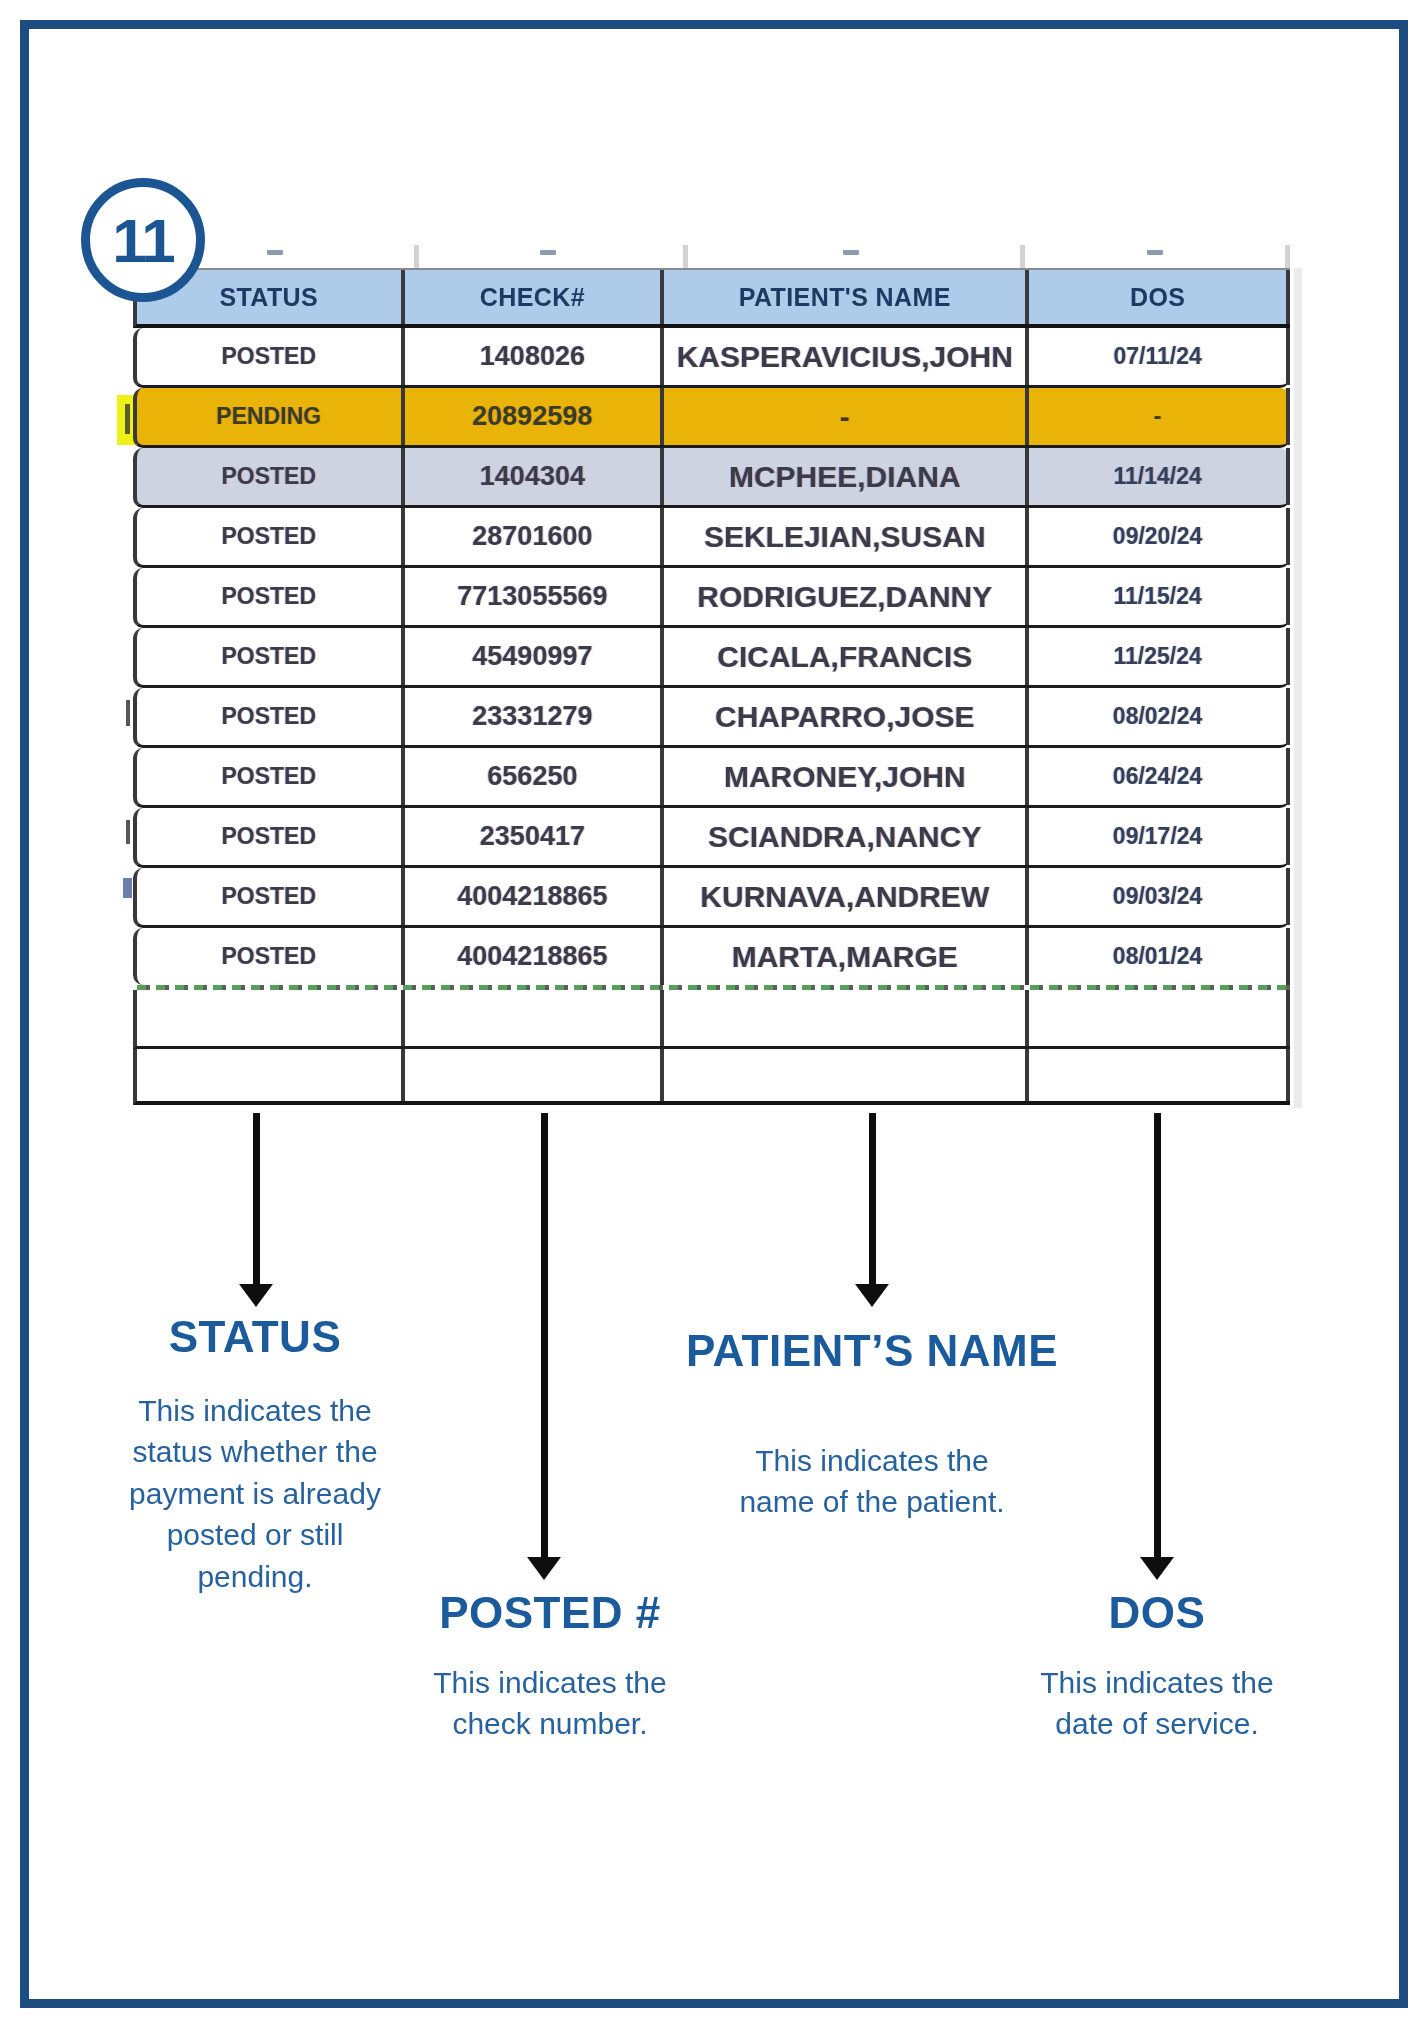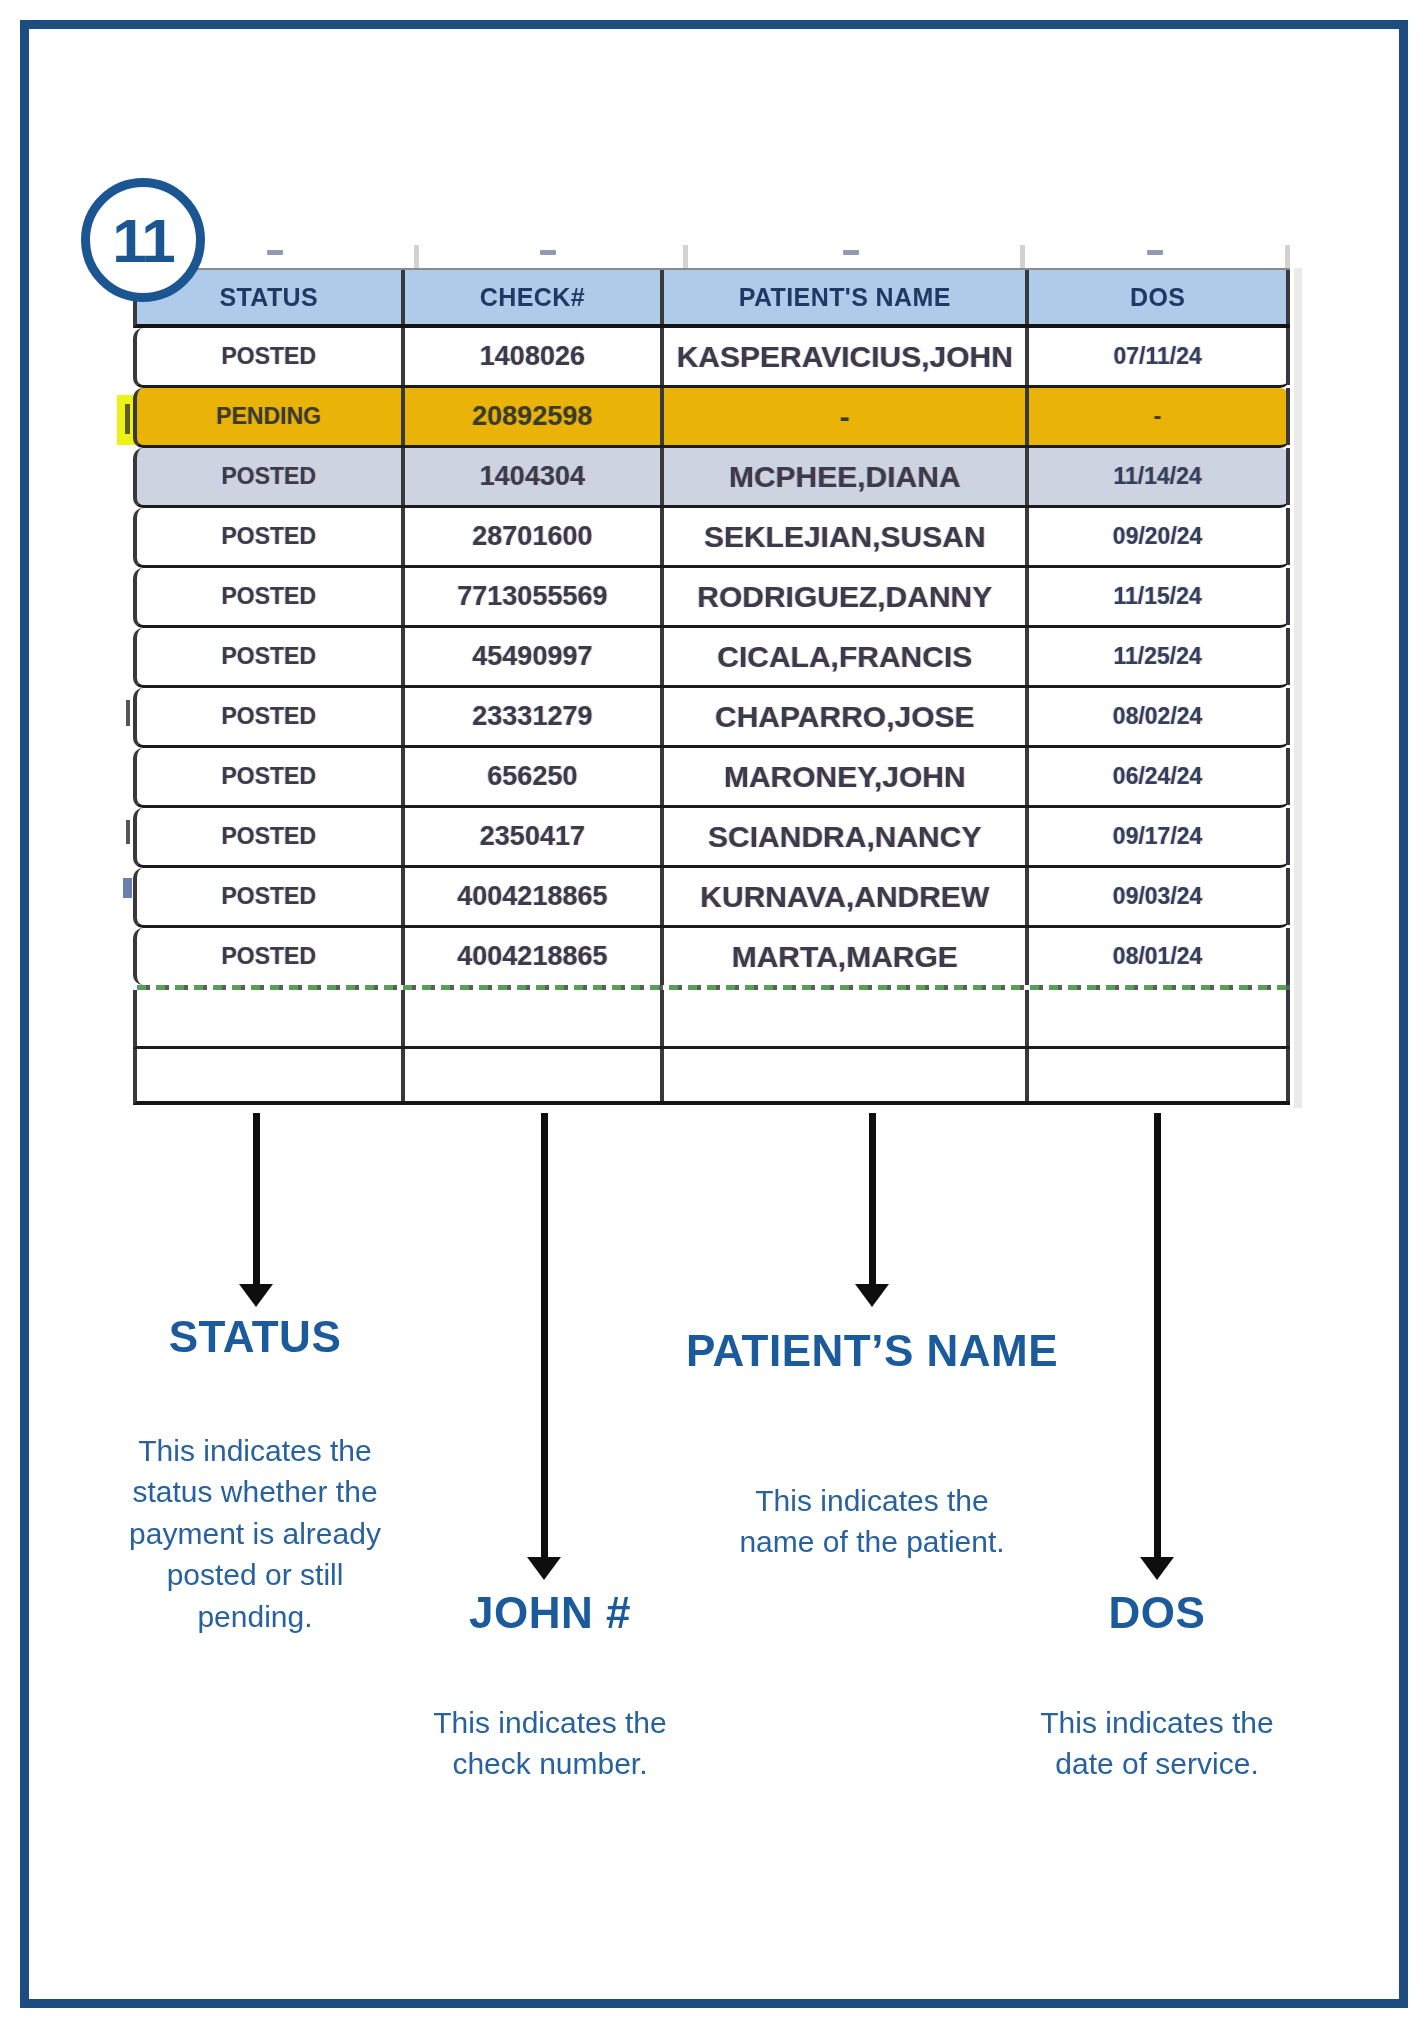--- a/index.html
+++ b/index.html
@@ -52,21 +52,21 @@
 
   
   .arrow-line{position:absolute;width:7px;background:#0e0e0e;z-index:4;}
   .arrow-head{position:absolute;width:0;height:0;border-left:17px solid transparent;
         border-right:17px solid transparent;border-top:23px solid #0e0e0e;z-index:4;}
 
   
   .ann-title{position:absolute;text-align:center;font-size:44px;font-weight:700;
         color:#1b5a9b;letter-spacing:0.5px;}
   .ann-body{position:absolute;text-align:center;font-size:30px;line-height:1.38;
-        color:#27629e;margin-top:40px;}
+        color:#27629e;}
 </style>
 </head>
 <body>
 
 <div class="page">
   <div class="page-border"></div>
 
   <div class="badge">
     <span>11</span>
   </div>
@@ -193,18 +193,18 @@
 
   <div class="arrow-line" style="left:1154px;top:1113px;height:447px;"></div>
   <div class="arrow-head" style="left:1140px;top:1557px;"></div>
 
   <div class="ann-title" style="left:75px;top:1312px;width:360px;">STATUS</div>
   <div class="ann-body" style="left:105px;top:1390px;width:300px;">This indicates the status whether the payment is already posted or still pending.</div>
 
   <div class="ann-title" style="left:642px;top:1312px;width:460px;margin-top:14px;">PATIENT’S NAME</div>
   <div class="ann-body" style="left:722px;top:1440px;width:300px;">This indicates the name of the patient.</div>
 
-  <div class="ann-title" style="left:390px;top:1588px;width:320px;">JOHN #</div>
+  <div class="ann-title" style="left:390px;top:1588px;width:320px;">POSTED #</div>
   <div class="ann-body" style="left:400px;top:1662px;width:300px;">This indicates the check number.</div>
 
   <div class="ann-title" style="left:1007px;top:1588px;width:300px;">DOS</div>
   <div class="ann-body" style="left:1007px;top:1662px;width:300px;">This indicates the date of service.</div>
 </div>
 
 </body></html>

